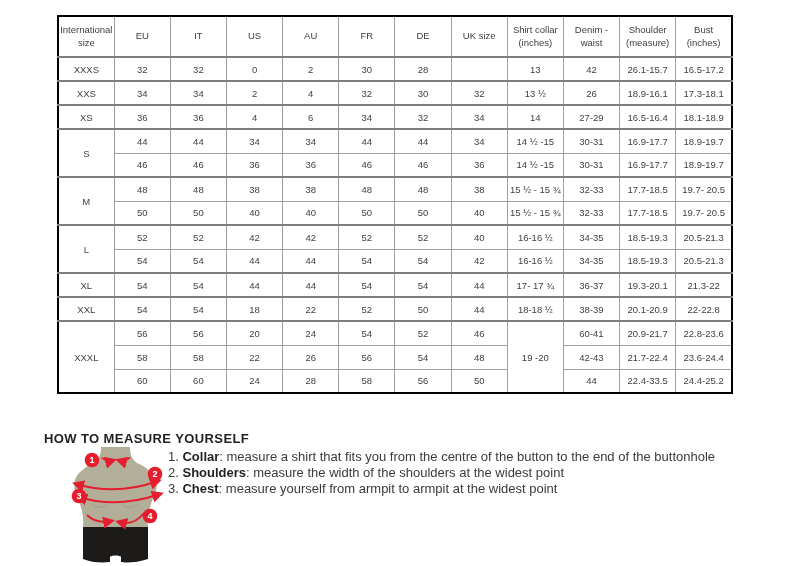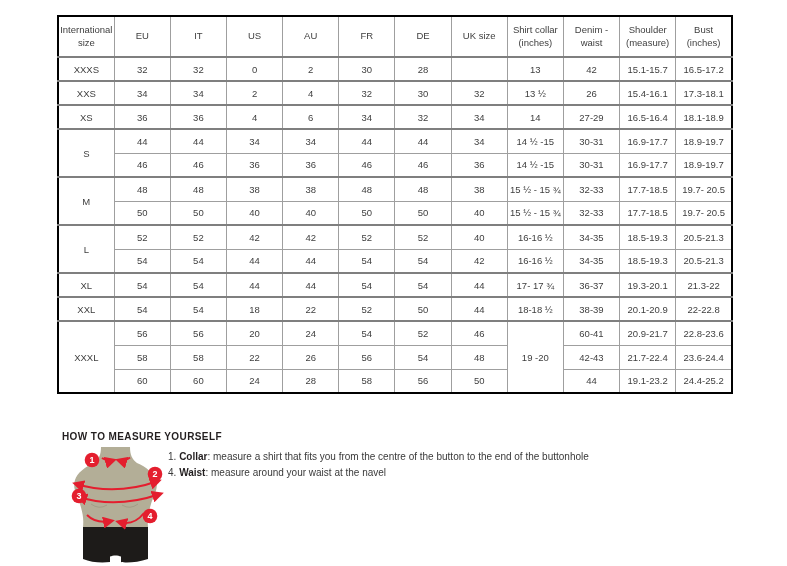--- a/index.html
+++ b/index.html
@@ -16,28 +16,28 @@
     border:1px solid #9f9f9f;
     font-size:9.5px; font-weight:400; color:#3e3e3e;
     text-align:center; vertical-align:middle; padding:0 1px; overflow:hidden;
   }
   table.size-chart th { height:41px; line-height:1.3; }
   table.size-chart td { height:24px; }
   table.size-chart tr.gs > td { border-top:2px solid #7f7f7f; }
 
   
   .measure-heading {
-    position:absolute; left:62px; top:431px;
-    font-size:10px; font-weight:700; color:#231f20; letter-spacing:.4px;
+    position:absolute; left:44px; top:431px;
+    font-size:13px; font-weight:700; color:#231f20; letter-spacing:.4px;
   }
   .measure-list {
     position:absolute; left:168px; top:452px; list-style:none;
   }
   .measure-list li {
-    font-size:10px; color:#3a3a3a; line-height:9px; margin-bottom:7px; white-space:nowrap;
+    font-size:13px; color:#3a3a3a; line-height:9px; margin-bottom:7px; white-space:nowrap;
   }
   .measure-list li b { color:#231f20; }
   .mannequin { position:absolute; left:58px; top:447px; }
   .badge-text { font:bold 9px "Liberation Sans", sans-serif; fill:#ffffff; }
 </style>
 </head>
 <body>
 
 <div class="page">
 
@@ -63,35 +63,35 @@
           <td rowspan="1">XXXS</td>
           <td>32</td>
           <td>32</td>
           <td>0</td>
           <td>2</td>
           <td>30</td>
           <td>28</td>
           <td></td>
           <td>13</td>
           <td>42</td>
-          <td>15.1-15.7</td>
+          <td>26.1-15.7</td>
           <td>16.5-17.2</td>
         </tr>
         <tr class="gs">
           <td rowspan="1">XXS</td>
           <td>34</td>
           <td>34</td>
           <td>2</td>
           <td>4</td>
           <td>32</td>
           <td>30</td>
           <td>32</td>
           <td>13 ½</td>
           <td>26</td>
-          <td>15.4-16.1</td>
+          <td>18.9-16.1</td>
           <td>17.3-18.1</td>
         </tr>
         <tr class="gs">
           <td rowspan="1">XS</td>
           <td>36</td>
           <td>36</td>
           <td>4</td>
           <td>6</td>
           <td>34</td>
           <td>32</td>
@@ -238,21 +238,21 @@
         </tr>
         <tr>
           <td>60</td>
           <td>60</td>
           <td>24</td>
           <td>28</td>
           <td>58</td>
           <td>56</td>
           <td>50</td>
           <td>44</td>
-          <td>19.1-23.2</td>
+          <td>22.4-33.5</td>
           <td>24.4-25.2</td>
         </tr>
       </tbody>
   </table>
 
   <div class="measure-heading">HOW TO MEASURE YOURSELF</div>
 
   <svg class="mannequin" width="125" height="119" viewBox="0 0 125 119">
     <defs>
       <marker id="ah" orient="auto-start-reverse" markerWidth="6" markerHeight="6" refX="4" refY="3">
@@ -305,16 +305,17 @@
       <text class="badge-text" x="21" y="49" text-anchor="middle" dy="0.35em">3</text>
     </g>
     <g>
       <circle cx="92" cy="69" r="7.3" fill="#e41e2e"></circle>
       <text class="badge-text" x="92" y="69" text-anchor="middle" dy="0.35em">4</text>
     </g>
   </svg>
 
   <ol class="measure-list">
     <li><span>1.</span> <b>Collar</b><span>: measure a shirt that fits you from the centre of the button to the end of the buttonhole</span></li>
-    <li><span>4.</span> <b>Waist</b><span>: measure around your waist at the navel</span></li>
+    <li><span>2.</span> <b>Shoulders</b><span>: measure the width of the shoulders at the widest point</span></li>
+    <li><span>3.</span> <b>Chest</b><span>: measure yourself from armpit to armpit at the widest point</span></li>
   </ol>
 
 </div>
 
 </body></html>

